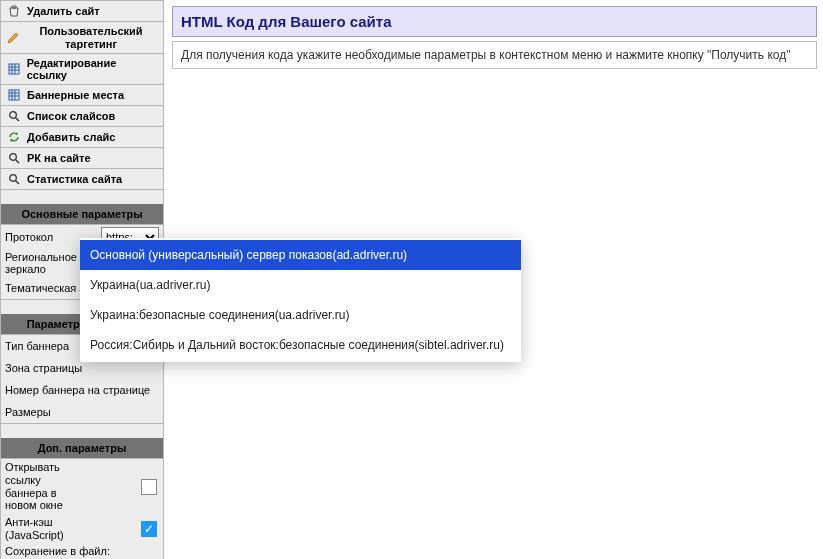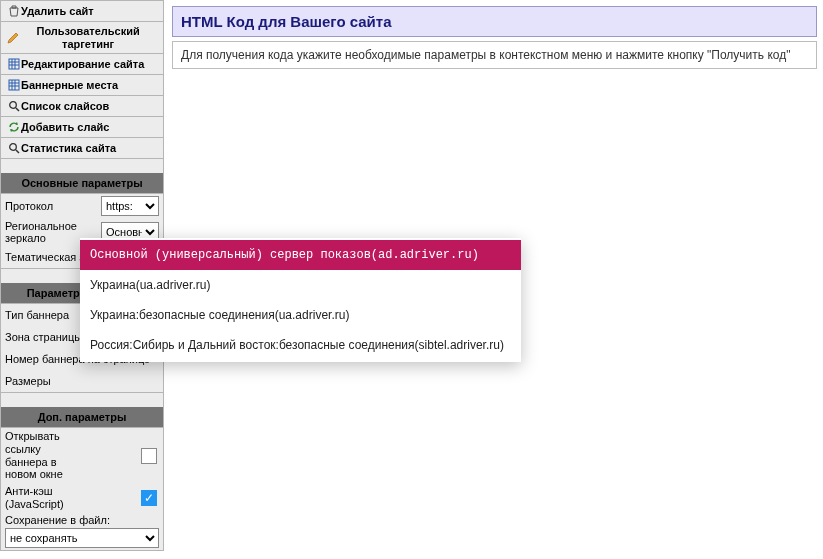--- a/index.html
+++ b/index.html
@@ -19,21 +19,21 @@
   flex-shrink: 0;
   background: #ececec;
 }
 .main {
   flex: 1;
   padding: 6px 6px 0 8px;
 }
 .menu-item {
   display: flex;
   align-items: center;
-  gap: 0;
+  gap: 6px;
   padding: 3px 6px;
   border: 1px solid #b5b5b5;
   border-top: none;
   background: #ececec;
   cursor: pointer;
 }
 .menu-item:first-child { border-top: 1px solid #b5b5b5; }
 .menu-item .icon { width: 14px; height: 14px; display: flex; align-items: center; justify-content: center; }
 .menu-item .label { font-weight: bold; }
 .menu-item.wrap .label { line-height: 1.15; text-align: center; }
@@ -90,23 +90,22 @@
   z-index: 100;
   padding: 2px 0;
 }
 .dropdown-popup .opt {
   padding: 8px 10px;
   font-size: 12px;
   color: #222;
   cursor: pointer;
 }
 .dropdown-popup .opt.selected {
-  background: #be185d;
+  background: #1d4ed8;
   color: #fff;
-  font-family: Liberation Mono, monospace;
 }
 .checked-box {
   width:16px;height:16px;background:#2196f3;border:1px solid #2196f3;
   display:inline-flex;align-items:center;justify-content:center;color:#fff;font-size:12px;
 }
 .unchecked-box {
   width:16px;height:16px;background:#fff;border:1px solid #888;display:inline-block;
 }
 </style>
 </head>
@@ -136,21 +135,21 @@
     <div class="menu-item">
       <span class="icon">
         <svg width="12" height="12" viewBox="0 0 12 12">
             <rect x="1" y="1" width="10" height="10" fill="none" stroke="#2a5db0"></rect>
             <line x1="1" y1="4" x2="11" y2="4" stroke="#2a5db0"></line>
             <line x1="1" y1="7" x2="11" y2="7" stroke="#2a5db0"></line>
             <line x1="4" y1="1" x2="4" y2="11" stroke="#2a5db0"></line>
             <line x1="7" y1="1" x2="7" y2="11" stroke="#2a5db0"></line>
           </svg>
       </span>
-      <span class="label">Редактирование сайта</span>
+      <span class="label">Редактирование ссылку</span>
     </div>
 
     <div class="menu-item">
       <span class="icon">
         <svg width="12" height="12" viewBox="0 0 12 12">
             <rect x="1" y="1" width="10" height="10" fill="none" stroke="#2a5db0"></rect>
             <line x1="1" y1="4" x2="11" y2="4" stroke="#2a5db0"></line>
             <line x1="1" y1="7" x2="11" y2="7" stroke="#2a5db0"></line>
             <line x1="4" y1="1" x2="4" y2="11" stroke="#2a5db0"></line>
             <line x1="7" y1="1" x2="7" y2="11" stroke="#2a5db0"></line>
@@ -172,20 +171,29 @@
     <div class="menu-item">
       <span class="icon">
         <svg width="12" height="12" viewBox="0 0 12 12">
             <path d="M2 6a4 4 0 0 1 7-2.5M10 6a4 4 0 0 1-7 2.5" fill="none" stroke="#2e8b2e" stroke-width="1.4"></path>
             <path d="M9 1l1 3-3-1z M3 11l-1-3 3 1z" fill="#2e8b2e"></path>
           </svg>
       </span>
       <span class="label">Добавить слайс</span>
     </div>
 
+    <div class="menu-item">
+      <span class="icon">
+        <svg width="12" height="12" viewBox="0 0 12 12">
+            <circle cx="5" cy="5" r="3.3" fill="none" stroke="#333" stroke-width="1.3"></circle>
+            <line x1="8" y1="8" x2="11" y2="11" stroke="#333" stroke-width="1.5"></line>
+          </svg>
+      </span>
+      <span class="label">РК на сайте</span>
+    </div>
 
     <div class="menu-item">
       <span class="icon">
         <svg width="12" height="12" viewBox="0 0 12 12">
             <circle cx="5" cy="5" r="3.3" fill="none" stroke="#333" stroke-width="1.3"></circle>
             <line x1="8" y1="8" x2="11" y2="11" stroke="#333" stroke-width="1.5"></line>
           </svg>
       </span>
       <span class="label">Статистика сайта</span>
     </div>

